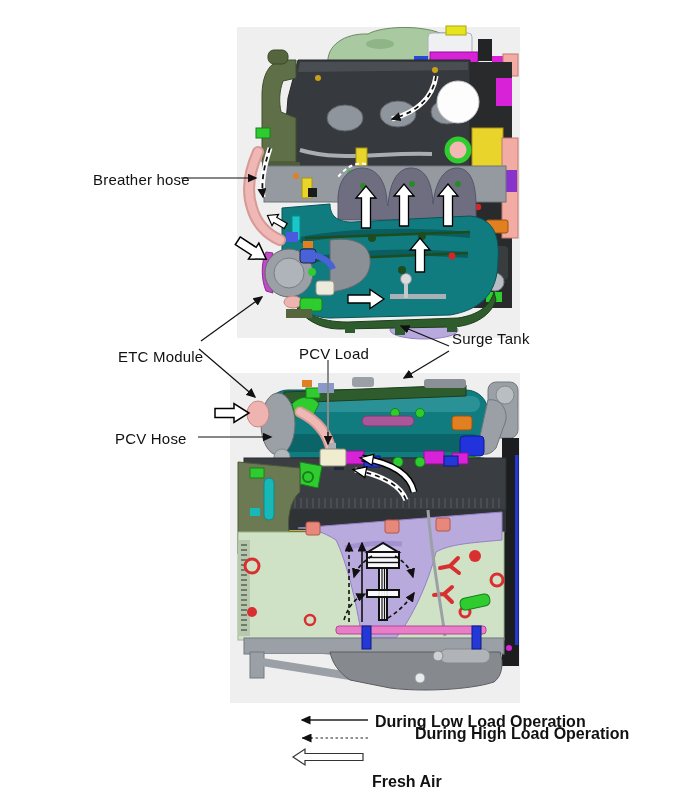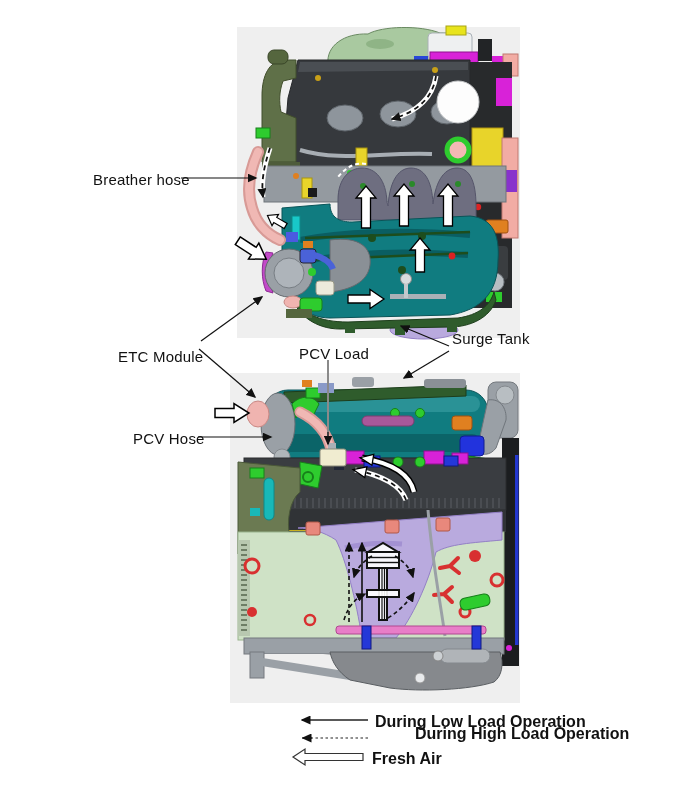--- a/index.html
+++ b/index.html
@@ -288,19 +288,19 @@
     <path d="M368,738 L302,738" stroke="#222" stroke-width="1" stroke-dasharray="2.5,2.5" fill="none"></path>
     <path d="M312,738 L303,738" stroke="#222" stroke-width="1.3" marker-end="url(#ahb)"></path>
     <path d="M293,757 L305,749 L305,753.5 L363,753.5 L363,760.5 L305,760.5 L305,765 Z" fill="#fff" stroke="#333" stroke-width="1.2"></path>
   </g>
 </svg>
 
 <div class="lbl" style="left:93px;top:171px;">Breather hose</div>
 <div class="lbl" style="left:118px;top:348px;">ETC Module</div>
 <div class="lbl" style="left:299px;top:345px;">PCV Load</div>
 <div class="lbl" style="left:452px;top:330px;">Surge Tank</div>
-<div class="lbl" style="left:133px;top:430px;">PCV Hose</div>
+<div class="lbl" style="left:115px;top:430px;">PCV Hose</div>
 
 <div class="legend-lbl" style="left:375px;top:713px;">During Low Load Operation</div>
 <div class="legend-lbl" style="left:375px;top:725px;margin-left:40px;">During High Load Operation</div>
-<div class="legend-lbl" style="left:372px;top:750px;">Fresh Air</div>
+<div class="legend-lbl" style="left:372px;top:773px;">Fresh Air</div>
 
 </div>
 
 </body></html>

